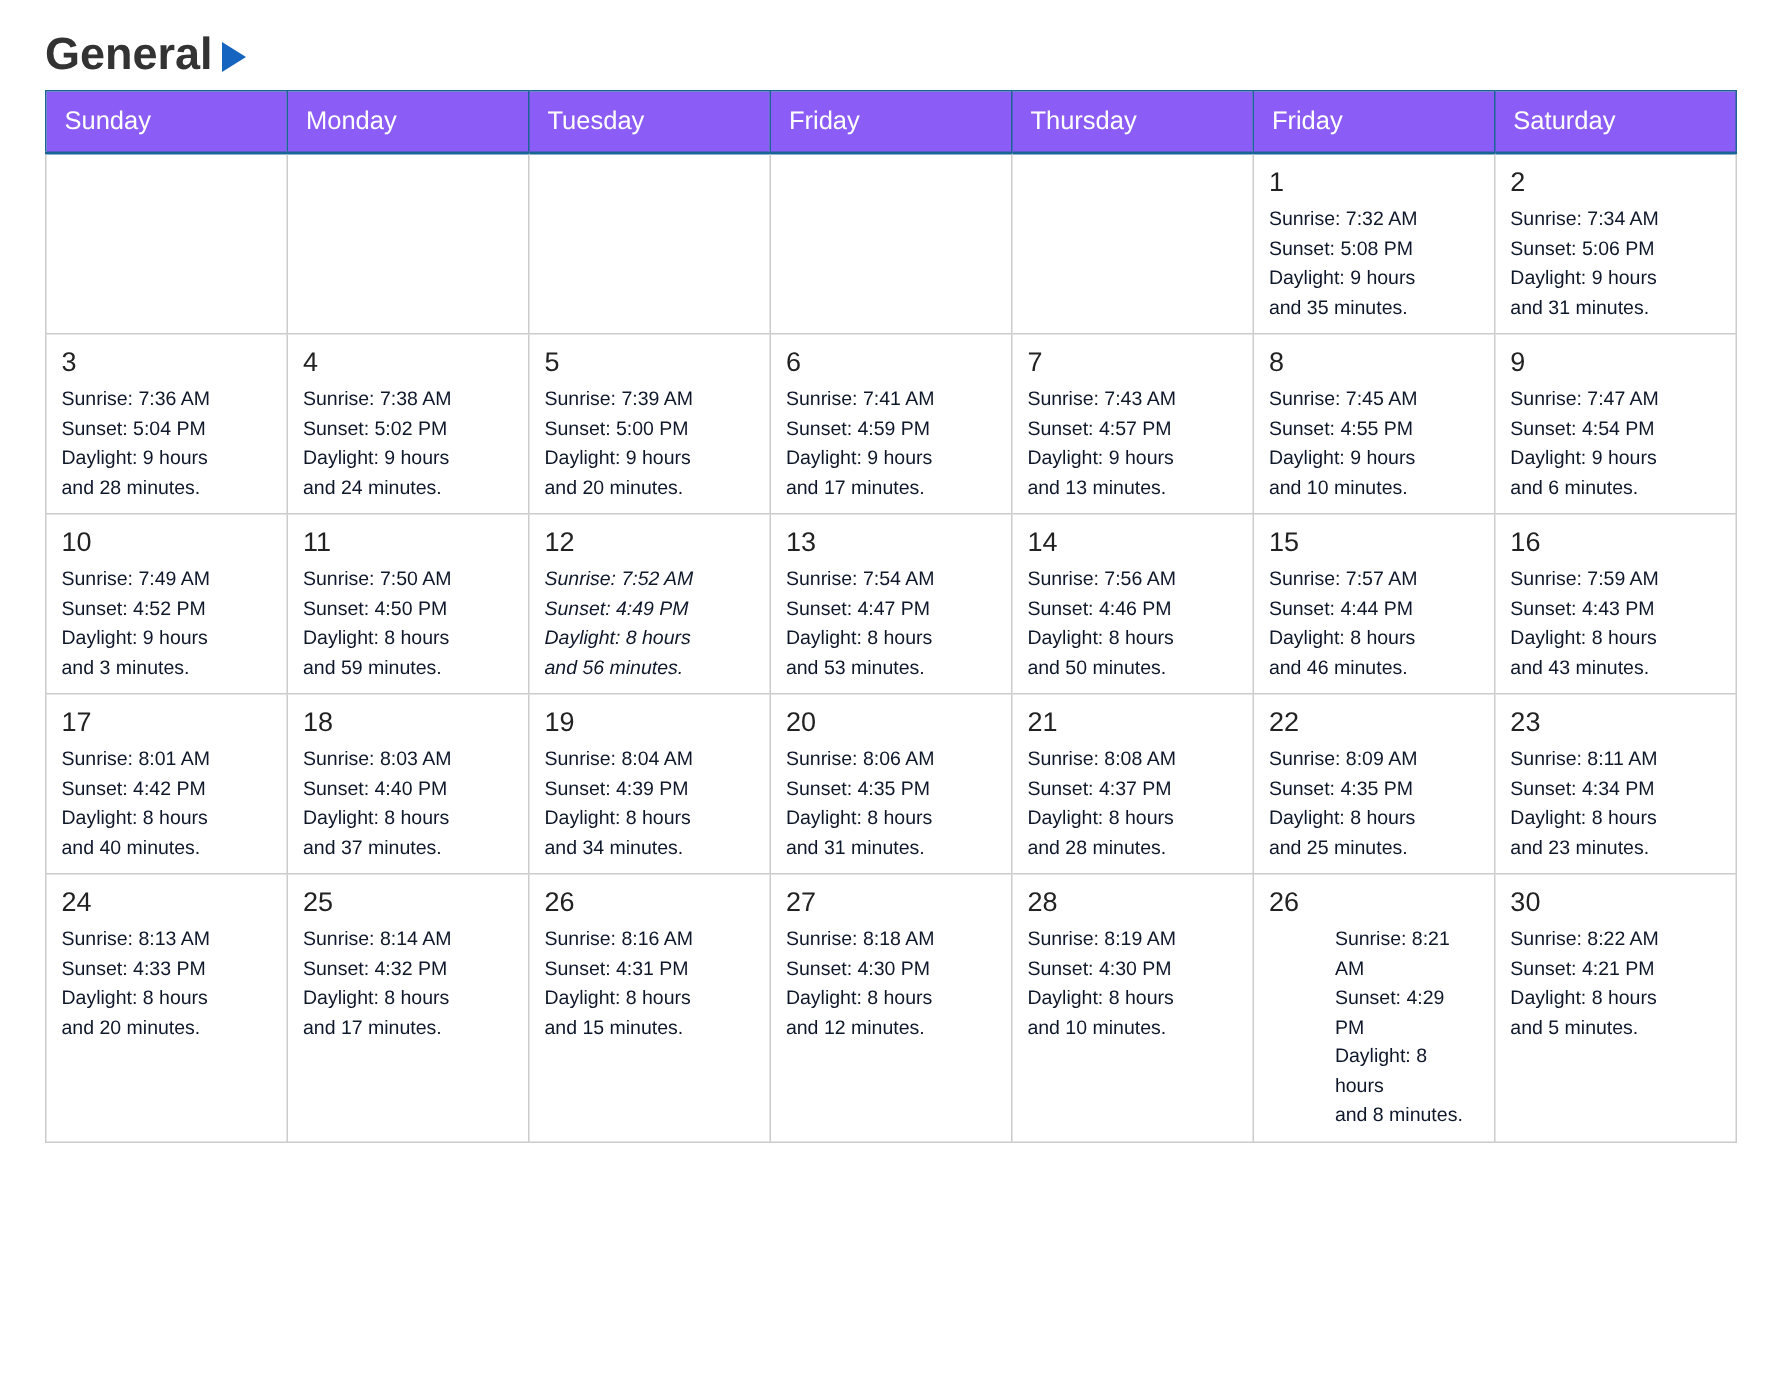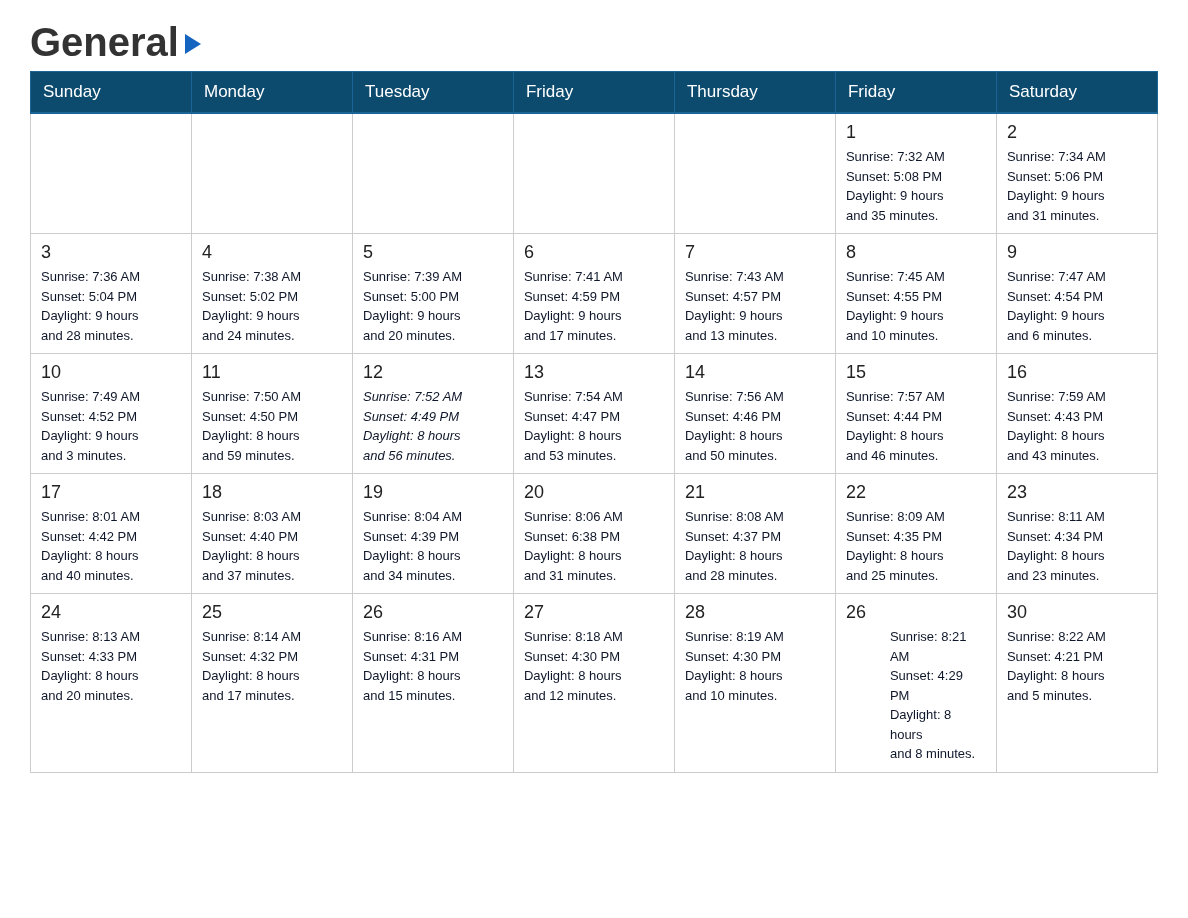--- a/index.html
+++ b/index.html
@@ -34,21 +34,21 @@
       font-size: 22px;
       color: #333;
       margin-top: 4px;
     }
     .calendar-table {
       width: 100%;
       border-collapse: collapse;
       margin-top: 8px;
     }
     .calendar-table th {
-      background-color: #0c4a6e;
+      background-color: #8b5cf6;
       color: #fff;
       font-size: 17px;
       font-weight: normal;
       padding: 10px 12px;
       text-align: left;
       border: 1px solid #1a6496;
     }
     .calendar-table td {
       vertical-align: top;
       padding: 8px 10px;
@@ -92,21 +92,21 @@
       margin-top: -4px;
       display: block;
     }
   </style>
 </head>
 <body>
 
 <div class="header-row">
   <div class="logo">
     <div class="logo-wrapper">
-      <span style="font-size:40px;font-weight:bold;color:#333;">General</span>
+      <span style="font-size:30px;font-weight:bold;color:#333;">General</span>
       <span style="display:inline-block;width:0;height:0;border-top:10px solid transparent;border-bottom:10px solid transparent;border-left:16px solid #1565c0;margin-left:2px;margin-bottom:-2px;"></span>
     </div>
     <span class="logo-line2"></span>
   </div>
   <div class="title-block">
     <div class="month-title"></div>
     <div class="location-title"></div>
   </div>
 </div>
 
@@ -264,21 +264,21 @@
         <td>
           <span class="day-number">19</span>
           <div class="day-info" style="white-space: pre-line;">Sunrise: 8:04 AM
 Sunset: 4:39 PM
 Daylight: 8 hours
 and 34 minutes.</div>
         </td>
         <td>
           <span class="day-number">20</span>
           <div class="day-info" style="white-space: pre-line;">Sunrise: 8:06 AM
-Sunset: 6:38 PM
+Sunset: 4:35 PM
 Daylight: 8 hours
 and 31 minutes.</div>
         </td>
         <td>
           <span class="day-number">21</span>
           <div class="day-info" style="white-space: pre-line;">Sunrise: 8:08 AM
 Sunset: 4:37 PM
 Daylight: 8 hours
 and 28 minutes.</div>
         </td>

